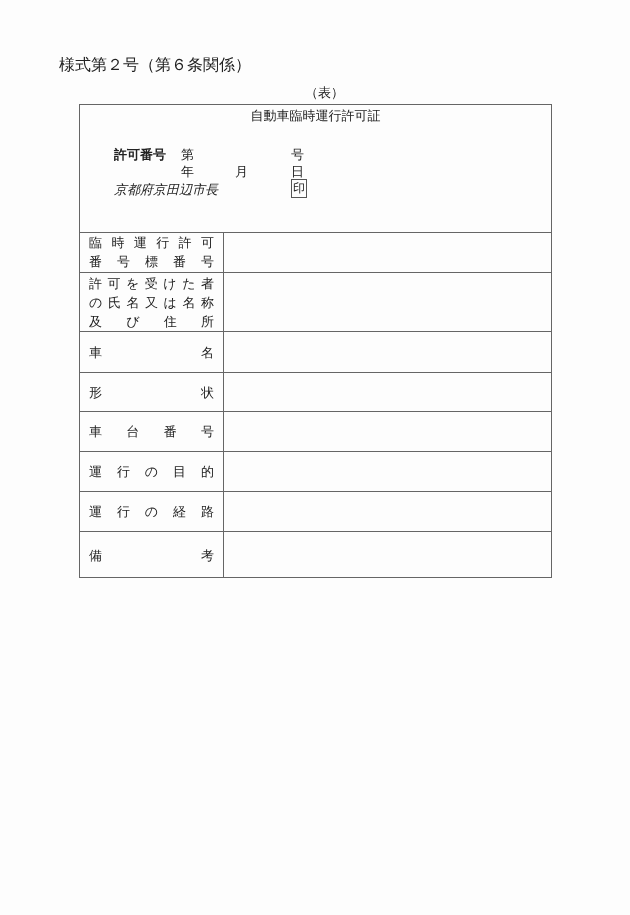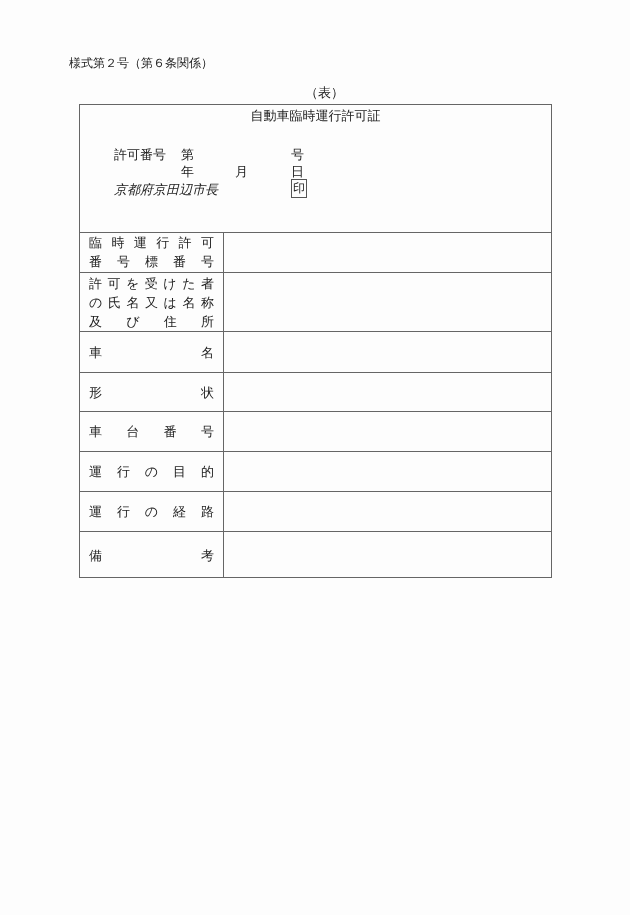--- a/index.html
+++ b/index.html
@@ -2,21 +2,21 @@
 <html><head>
   <meta charset="utf-8">
   <style>
     html, body { margin: 0; padding: 0; }
     body {
       width: 630px; height: 915px; background: #fdfdfd; position: relative;
       font-family: "DejaVu Serif", "Liberation Serif", serif; color: #222;
       overflow: hidden;
     }
     .abs { position: absolute; white-space: nowrap; }
-    .form-label { left: 69px; top: 55px; font-size: 12px; }
+    .form-label { left: 59px; top: 55px; font-size: 16px; }
     .side-label { left: 305px; top: 84px; font-size: 13px; }
     .table {
       position: absolute; left: 79px; top: 104px; width: 473px; height: 474px;
       border: 1px solid #666; box-sizing: border-box;
     }
     .header-box { position: absolute; left: 0; top: 0; width: 100%; height: 127px; border-bottom: 1px solid #666; }
     .title { position: absolute; left: 0; width: 100%; top: 2px; text-align: center; font-size: 13px; }
     .hdr-text { position: absolute; font-size: 13px; }
     .seal {
       position: absolute; left: 211px; top: 74px; width: 14px; height: 17px;
@@ -35,21 +35,21 @@
   </style>
 </head>
 <body>
 
 <div class="abs form-label">様式第２号（第６条関係）</div>
 <div class="abs side-label">（表）</div>
 
 <div class="table">
   <div class="header-box">
     <div class="title">自動車臨時運行許可証</div>
-    <div class="hdr-text" style="left:34px;top:41px;">許可番号</div>
+    <div class="hdr-text" style="left:34px;top:41px;font-weight:bold;">許可番号</div>
     <div class="hdr-text" style="left:101px;top:41px;">第</div>
     <div class="hdr-text" style="left:211px;top:41px;">号</div>
     <div class="hdr-text" style="left:101px;top:58px;">年</div>
     <div class="hdr-text" style="left:155px;top:58px;">月</div>
     <div class="hdr-text" style="left:211px;top:58px;">日</div>
     <div class="hdr-text" style="left:34px;top:76px;font-style:italic;">京都府京田辺市長</div>
     <div class="seal">印</div>
   </div>
 
   <div id="rows">

